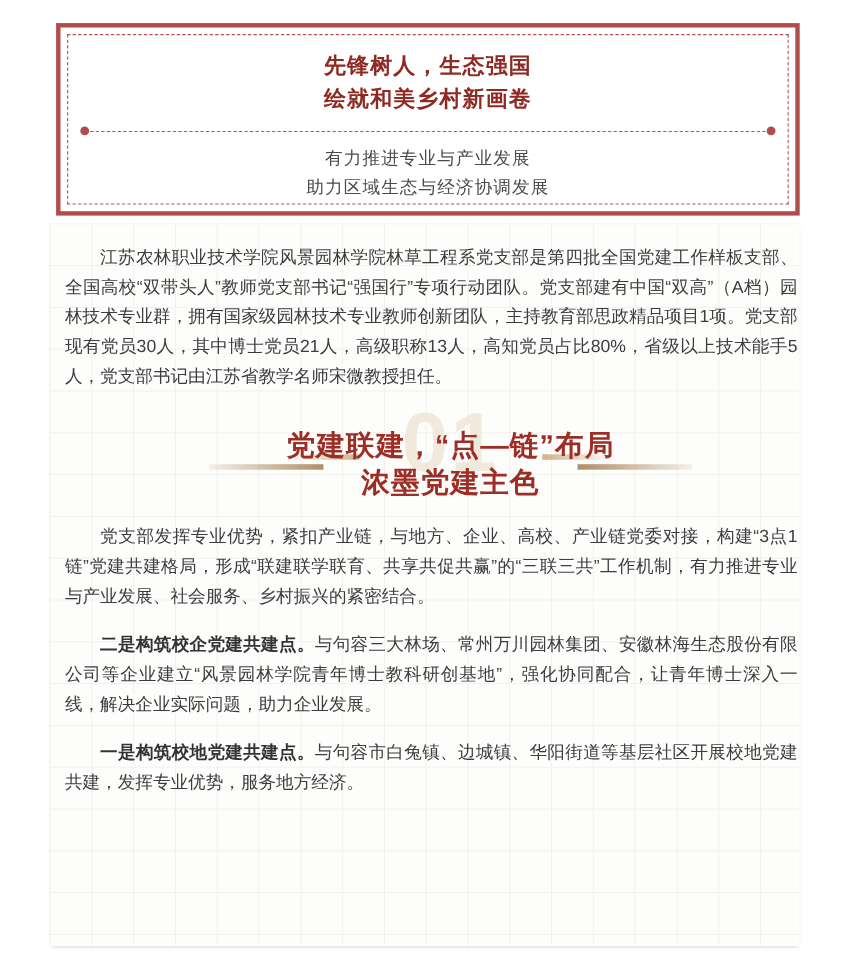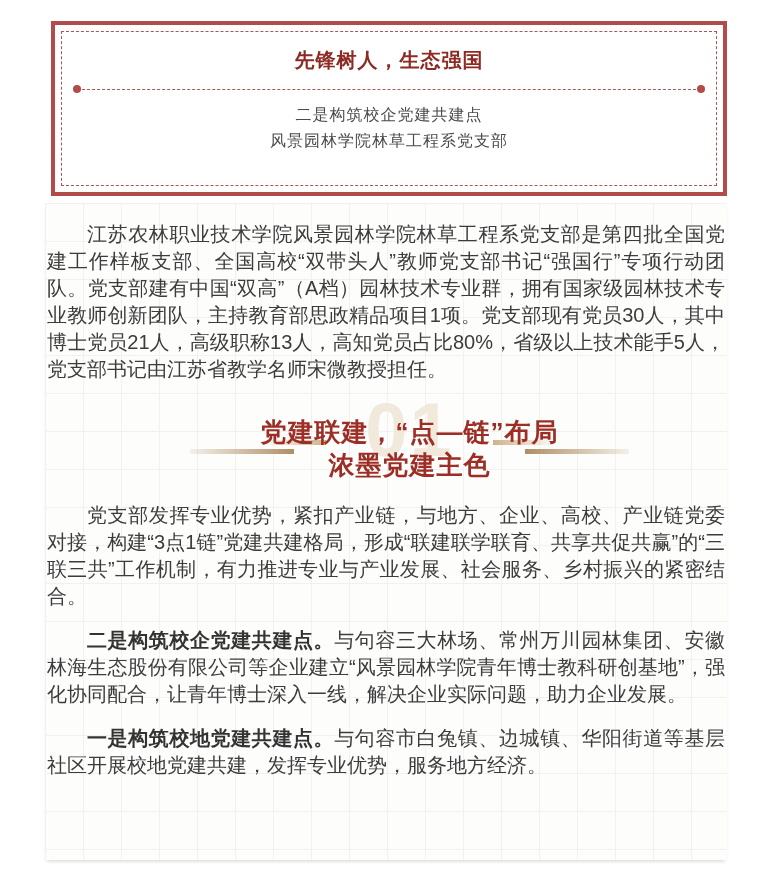--- a/index.html
+++ b/index.html
@@ -61,26 +61,27 @@
     padding: 18px 2px 0 2px;
     background-color: #fdfdfc;
     background-image:
       linear-gradient(to right, #f3f1ee 1px, rgba(0,0,0,0) 1px),
       linear-gradient(to bottom, #f3f1ee 1px, rgba(0,0,0,0) 1px);
     background-size: 38px 38px;
     box-shadow: 0 3px 4px -2px rgba(0,0,0,0.18);
     overflow: hidden;
   }
   .para {
-    font-size: 20px;
+    font-size: 16px;
     line-height: 27px;
     text-indent: 2em;
     margin-bottom: 17px;
     color: #3c3c3c;
     text-align: justify;
+    padding-left: 12px;
   }
   .para .lead { font-weight: bold; color: #333333; }
 
   
   .section-heading {
     position: relative;
     text-align: center;
     padding-top: 16px;
     height: 86px;
     margin-bottom: 16px;
@@ -118,29 +119,30 @@
 </style>
 </head>
 <body>
 
 <div class="page">
 
   <div class="banner">
     <div class="banner-inner">
       <div class="banner-title">
         <div>先锋树人，生态强国</div>
+        <div>绘就和美乡村新画卷</div>
       </div>
       <div class="banner-divider">
         <span class="dot"></span>
         <span class="line"></span>
         <span class="dot"></span>
       </div>
       <div class="banner-sub">
-        <div>二是构筑校企党建共建点</div>
-        <div>风景园林学院林草工程系党支部</div>
+        <div>有力推进专业与产业发展</div>
+        <div>助力区域生态与经济协调发展</div>
       </div>
     </div>
   </div>
 
   <div class="content">
 
     <p class="para"><span class="lead"></span><span>江苏农林职业技术学院风景园林学院林草工程系党支部是第四批全国党建工作样板支部、全国高校“双带头人”教师党支部书记“强国行”专项行动团队。党支部建有中国“双高”（A档）园林技术专业群，拥有国家级园林技术专业教师创新团队，主持教育部思政精品项目1项。党支部现有党员30人，其中博士党员21人，高级职称13人，高知党员占比80%，省级以上技术能手5人，党支部书记由江苏省教学名师宋微教授担任。</span></p>
 
 
     <div class="section-heading">

